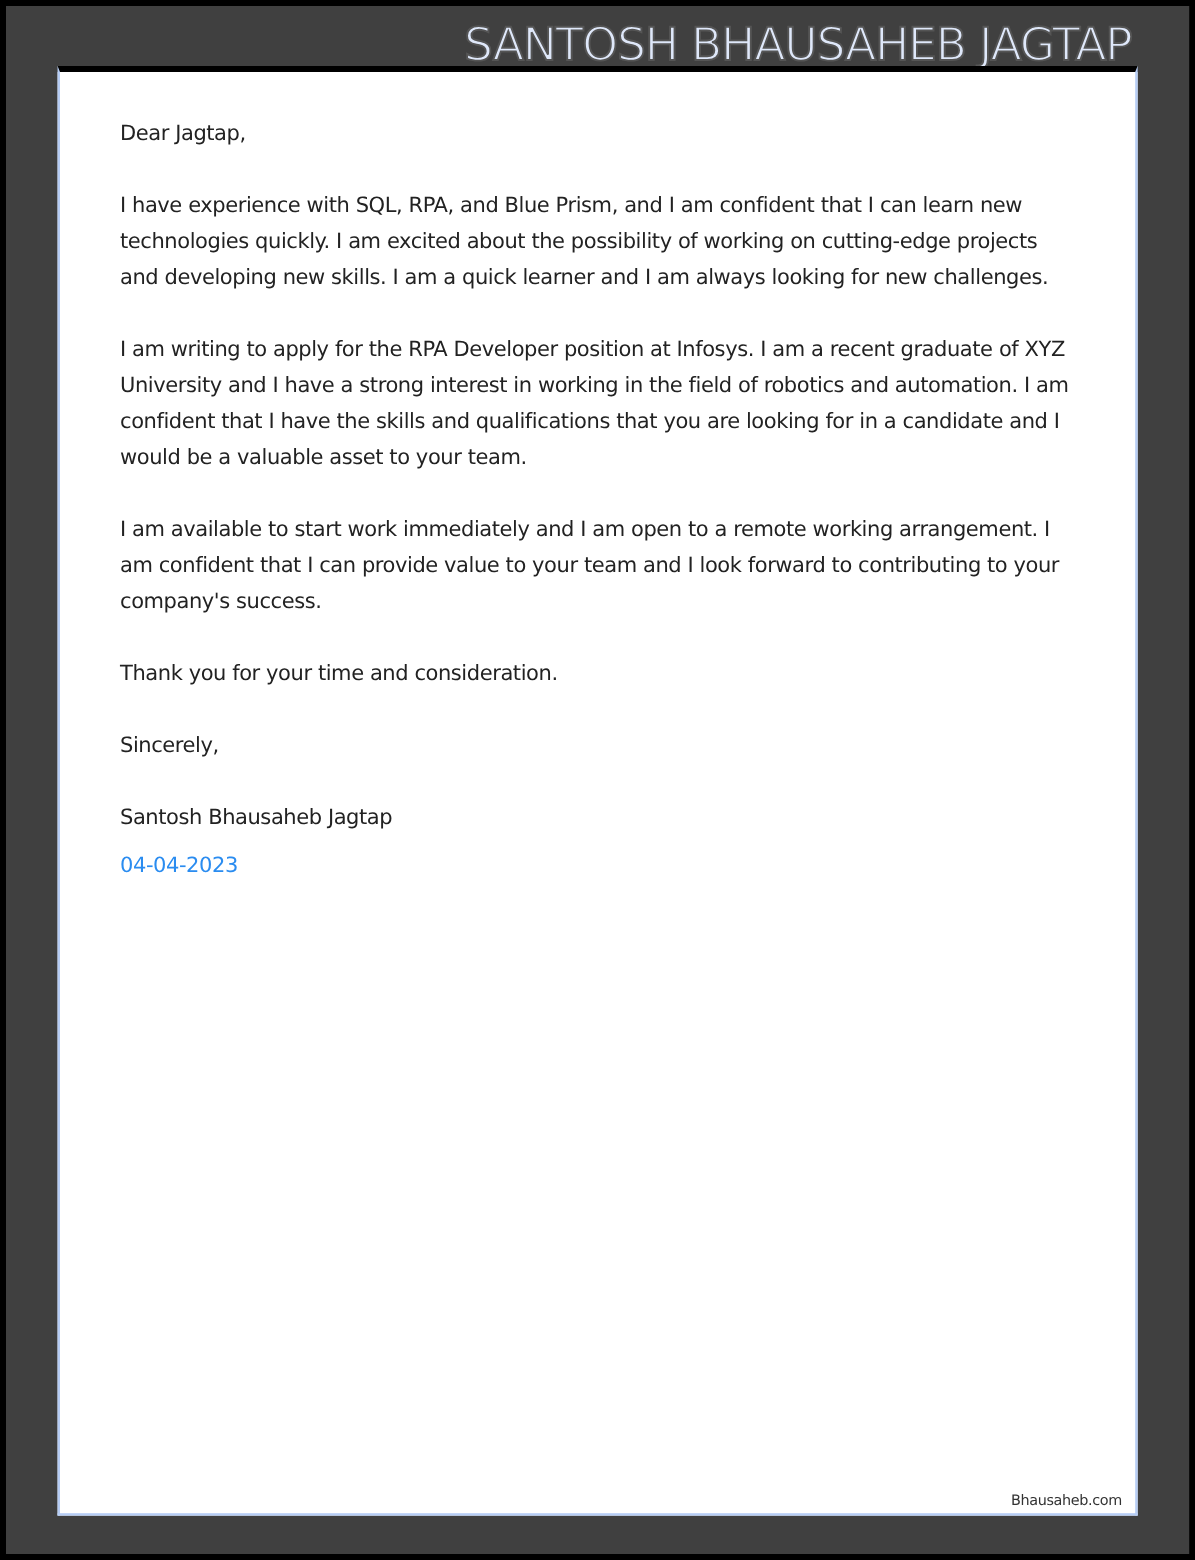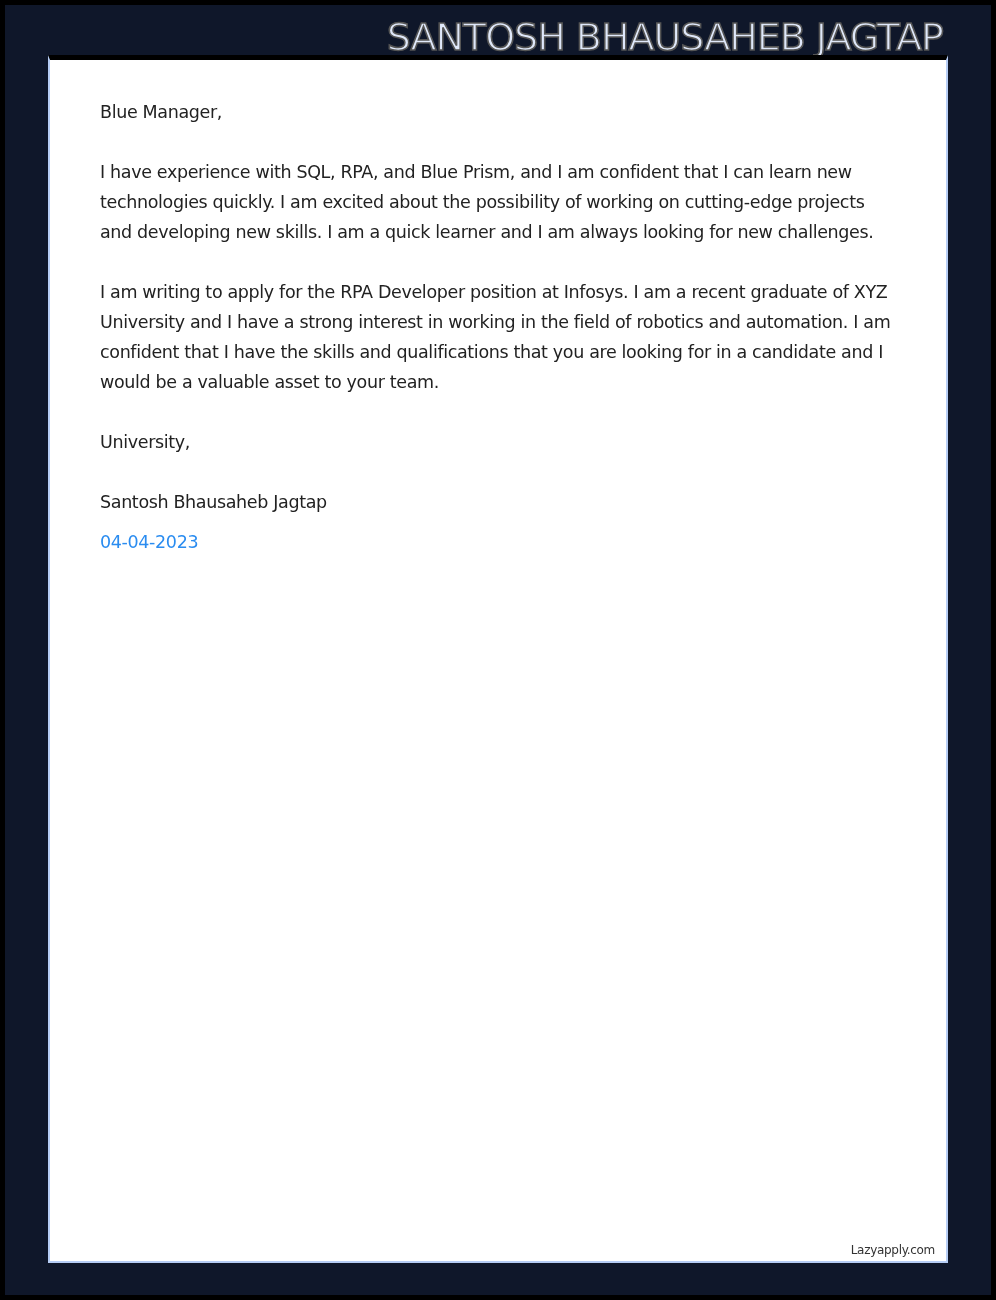--- a/index.html
+++ b/index.html
@@ -13,21 +13,21 @@
       overflow: hidden;
       background: #000000;
       font-family: "DejaVu Sans", sans-serif;
     }
     .page {
       position: absolute;
       left: 5px;
       top: 5px;
       width: 986px;
       height: 1290px;
-      background: #0f172a;
+      background: #404040;
     }
     .name-heading {
       position: absolute;
       right: 48px;
       top: 10px;
       font-family: "DejaVu Sans", sans-serif;
       font-size: 38px;
       line-height: 44px;
       letter-spacing: -1px;
       color: #dfe8fa;
@@ -81,23 +81,25 @@
     }
   </style>
 </head>
 <body>
 
 <div class="page">
   <h1 class="name-heading">SANTOSH BHAUSAHEB JAGTAP</h1>
 
   <div class="letter-card">
     <div class="letter-body">
-      <p>Blue Manager,</p>
+      <p>Dear Jagtap,</p>
       <p>I have experience with SQL, RPA, and Blue Prism, and I am confident that I can learn new technologies quickly. I am excited about the possibility of working on cutting-edge projects and developing new skills. I am a quick learner and I am always looking for new challenges.</p>
       <p>I am writing to apply for the RPA Developer position at Infosys. I am a recent graduate of XYZ University and I have a strong interest in working in the field of robotics and automation. I am confident that I have the skills and qualifications that you are looking for in a candidate and I would be a valuable asset to your team.</p>
-      <p>University,</p>
+      <p>I am available to start work immediately and I am open to a remote working arrangement. I am confident that I can provide value to your team and I look forward to contributing to your company's success.</p>
+      <p>Thank you for your time and consideration.</p>
+      <p>Sincerely,</p>
       <p class="signature">Santosh Bhausaheb Jagtap</p>
       <p class="date">04-04-2023</p>
     </div>
 
-    <div class="footer-brand">Lazyapply.com</div>
+    <div class="footer-brand">Bhausaheb.com</div>
   </div>
 </div>
 
 </body></html>

